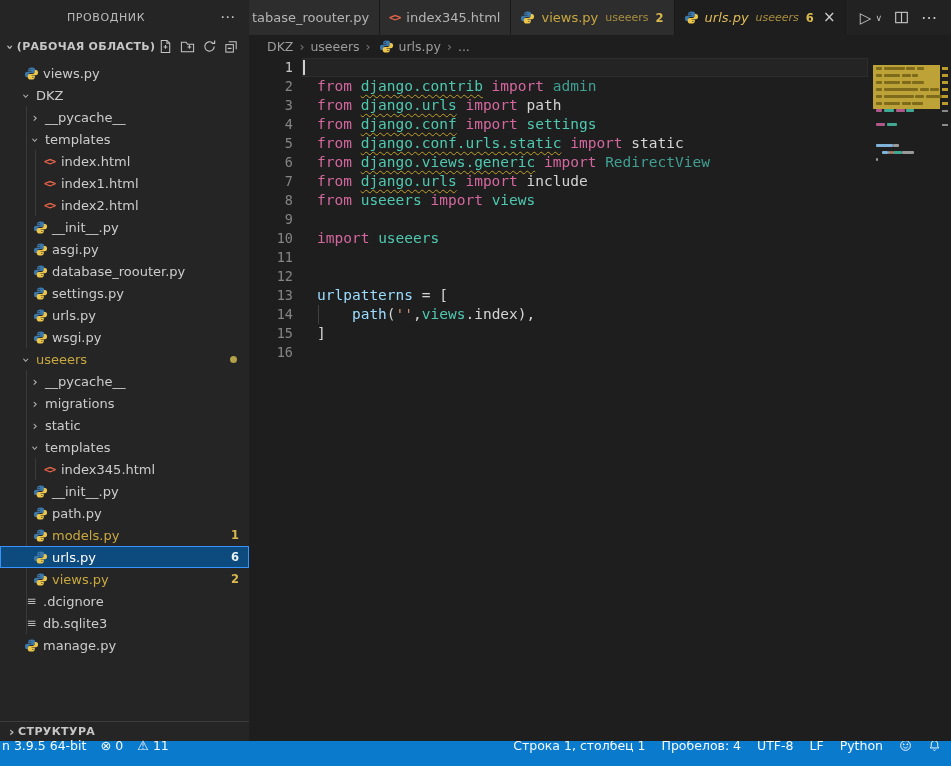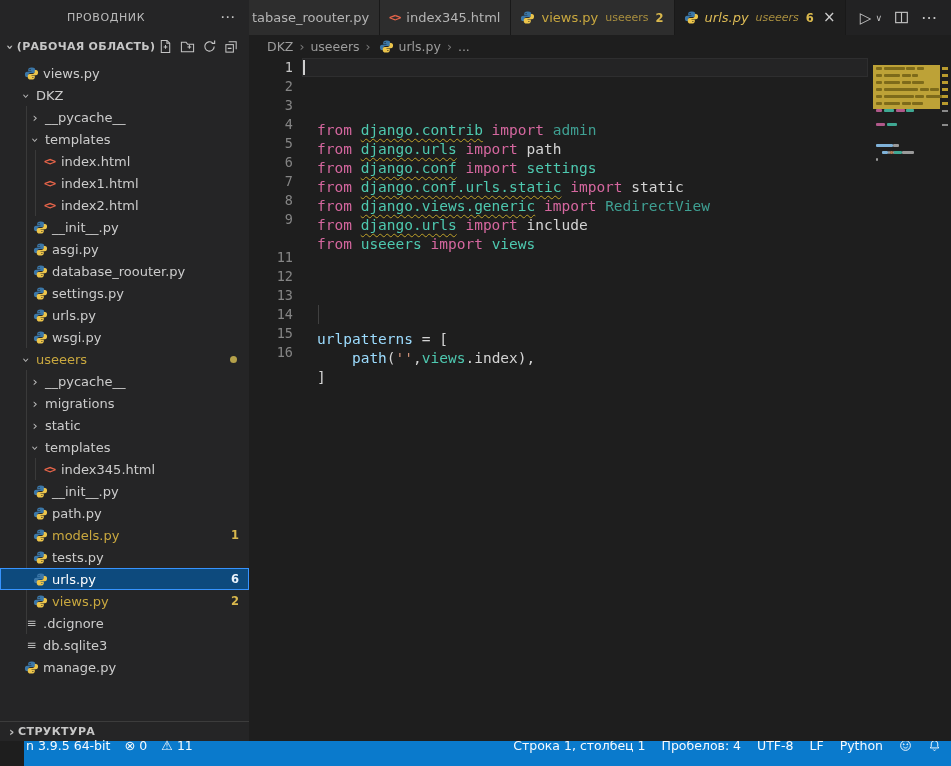--- a/index.html
+++ b/index.html
@@ -65,37 +65,37 @@
               color:#9d9d9d;background:var(--bg-editor);gap:3px;white-space:nowrap;}
   .crumb{cursor:pointer;}
   .csep{color:#7a7a7a;margin:0 3px;}
   .breadcrumb .fico{margin:0 2px;}
   
   .codearea{flex:1;position:relative;background:var(--bg-editor);overflow:hidden;
             font-family:"DejaVu Sans Mono","Liberation Mono",monospace;font-size:14.5px;}
   .line{position:absolute;left:0;right:0;height:19px;line-height:19px;}
   .ln{position:absolute;left:0;width:44px;text-align:right;color:#858585;font-size:13.5px;}
   .line.current .ln{color:#c6c6c6;}
-  .lc{position:absolute;left:68px;white-space:pre;color:var(--pl);margin-top:44px;}
+  .lc{position:absolute;left:68px;white-space:pre;color:var(--pl);}
   .curline{position:absolute;left:53px;width:566px;height:19px;background:#242425;
            border:1px solid #2e2e2f;}
   .cursor{position:absolute;width:1.5px;height:15px;background:#cfcfcf;}
   .indentguide{position:absolute;width:1px;background:#404040;}
   .s-kw{color:var(--kw);} .s-mod{color:var(--mod);} .s-dim{color:var(--dimv);}
   .s-pl{color:var(--pl);} .s-var{color:var(--var);} .s-str{color:var(--str);}
   .s-modw{color:var(--mod);text-decoration:underline;text-decoration-style:wavy;
           text-decoration-color:var(--squig);text-decoration-thickness:1px;text-underline-offset:3px;}
   .minimap{position:absolute;left:624px;top:0;bottom:0;width:67px;}
   .mm-warnblock{position:absolute;left:0;width:67px;background:#bda237;}
   .mm-bar{position:absolute;height:3px;border-radius:1px;}
   .ruler{position:absolute;left:691px;top:0;bottom:0;width:10px;}
   .rl-mark{position:absolute;left:2px;width:6px;}
   
   .statusbar{height:25px;background:var(--c-statusbar);display:flex;align-items:center;
-             color:#f4f9fd;font-size:12.5px;padding:0 10px 16px 2px;margin-left:24px;}
+             color:#f4f9fd;font-size:12.5px;padding:0 10px 16px 2px;}
   .st-left{display:flex;gap:14px;align-items:center;}
   .st-right{margin-left:auto;display:flex;gap:16px;align-items:center;}
   .st-item{display:flex;align-items:center;gap:4px;cursor:pointer;white-space:nowrap;}
   .st-ico{font-size:13px;line-height:1;}
   .st-item svg{display:block;}
 </style>
 </head>
 <body>
 
 <div class="app">
@@ -247,27 +247,20 @@
             <span class="lbl">path.py</span>
   </div>
           <div class="row warning" style="padding-left: 29px;">
     <svg class="fico" width="15" height="15" viewBox="0 0 32 32">
     <path fill="#3b77a8" d="M16 3c-6 0-7 2.5-7 5v3h7v1.5H6.5C3.5 12.5 2 14.5 2 18s1.5 5.5 4.5 5.5H9v-3.6c0-2.6 2-4.9 5-4.9h6c2.5 0 4-1.8 4-4V8c0-2.5-1-5-7-5h-1zm-3 3.2a1.3 1.3 0 1 1 0 2.6 1.3 1.3 0 0 1 0-2.6z"></path>
     <path fill="#ecc54b" d="M16 29c6 0 7-2.5 7-5v-3h-7v-1.5h9.5c3 0 4.5-2 4.5-5.5s-1.5-5.5-4.5-5.5H23v3.6c0 2.6-2 4.9-5 4.9h-6c-2.5 0-4 1.8-4 4V24c0 2.5 1 5 7 5h1zm3-3.2a1.3 1.3 0 1 1 0-2.6 1.3 1.3 0 0 1 0 2.6z"></path>
   </svg>
             <span class="lbl">models.py</span>
   <span class="badge">1</span>
           </div>
-          <div class="row" style="padding-left: 29px;">
-    <svg class="fico" width="15" height="15" viewBox="0 0 32 32">
-    <path fill="#3b77a8" d="M16 3c-6 0-7 2.5-7 5v3h7v1.5H6.5C3.5 12.5 2 14.5 2 18s1.5 5.5 4.5 5.5H9v-3.6c0-2.6 2-4.9 5-4.9h6c2.5 0 4-1.8 4-4V8c0-2.5-1-5-7-5h-1zm-3 3.2a1.3 1.3 0 1 1 0 2.6 1.3 1.3 0 0 1 0-2.6z"></path>
-    <path fill="#ecc54b" d="M16 29c6 0 7-2.5 7-5v-3h-7v-1.5h9.5c3 0 4.5-2 4.5-5.5s-1.5-5.5-4.5-5.5H23v3.6c0 2.6-2 4.9-5 4.9h-6c-2.5 0-4 1.8-4 4V24c0 2.5 1 5 7 5h1zm3-3.2a1.3 1.3 0 1 1 0-2.6 1.3 1.3 0 0 1 0 2.6z"></path>
-  </svg>
-            <span class="lbl">tests.py</span>
-  </div>
           <div class="row selected" style="padding-left: 29px;">
     <svg class="fico" width="15" height="15" viewBox="0 0 32 32">
     <path fill="#3b77a8" d="M16 3c-6 0-7 2.5-7 5v3h7v1.5H6.5C3.5 12.5 2 14.5 2 18s1.5 5.5 4.5 5.5H9v-3.6c0-2.6 2-4.9 5-4.9h6c2.5 0 4-1.8 4-4V8c0-2.5-1-5-7-5h-1zm-3 3.2a1.3 1.3 0 1 1 0 2.6 1.3 1.3 0 0 1 0-2.6z"></path>
     <path fill="#ecc54b" d="M16 29c6 0 7-2.5 7-5v-3h-7v-1.5h9.5c3 0 4.5-2 4.5-5.5s-1.5-5.5-4.5-5.5H23v3.6c0 2.6-2 4.9-5 4.9h-6c-2.5 0-4 1.8-4 4V24c0 2.5 1 5 7 5h1zm3-3.2a1.3 1.3 0 1 1 0-2.6 1.3 1.3 0 0 1 0 2.6z"></path>
   </svg>
             <span class="lbl">urls.py</span>
   <span class="badge">6</span>
           </div>
           <div class="row warning" style="padding-left: 29px;">
     <svg class="fico" width="15" height="15" viewBox="0 0 32 32">
@@ -384,20 +377,24 @@
             <span class="ln">7</span>
             <span class="lc"><span class="s-kw">from</span><span class="s-pl"> </span><span class="s-modw">django.urls</span><span class="s-pl"> </span><span class="s-kw">import</span><span class="s-pl"> </span><span class="s-pl">include</span></span>
           </div>
           <div class="line" style="top: 134px;">
             <span class="ln">8</span>
             <span class="lc"><span class="s-kw">from</span><span class="s-pl"> </span><span class="s-mod">useeers</span><span class="s-pl"> </span><span class="s-kw">import</span><span class="s-pl"> </span><span class="s-mod">views</span></span>
           </div>
           <div class="line" style="top: 153px;">
             <span class="ln">9</span>
             <span class="lc"></span>
+          </div>
+          <div class="line" style="top: 172px;">
+            <span class="ln">10</span>
+            <span class="lc"><span class="s-kw">import</span><span class="s-pl"> </span><span class="s-mod">useeers</span></span>
           </div>
           <div class="line" style="top: 191px;">
             <span class="ln">11</span>
             <span class="lc"></span>
           </div>
           <div class="line" style="top: 210px;">
             <span class="ln">12</span>
             <span class="lc"></span>
           </div>
           <div class="line" style="top: 229px;">

